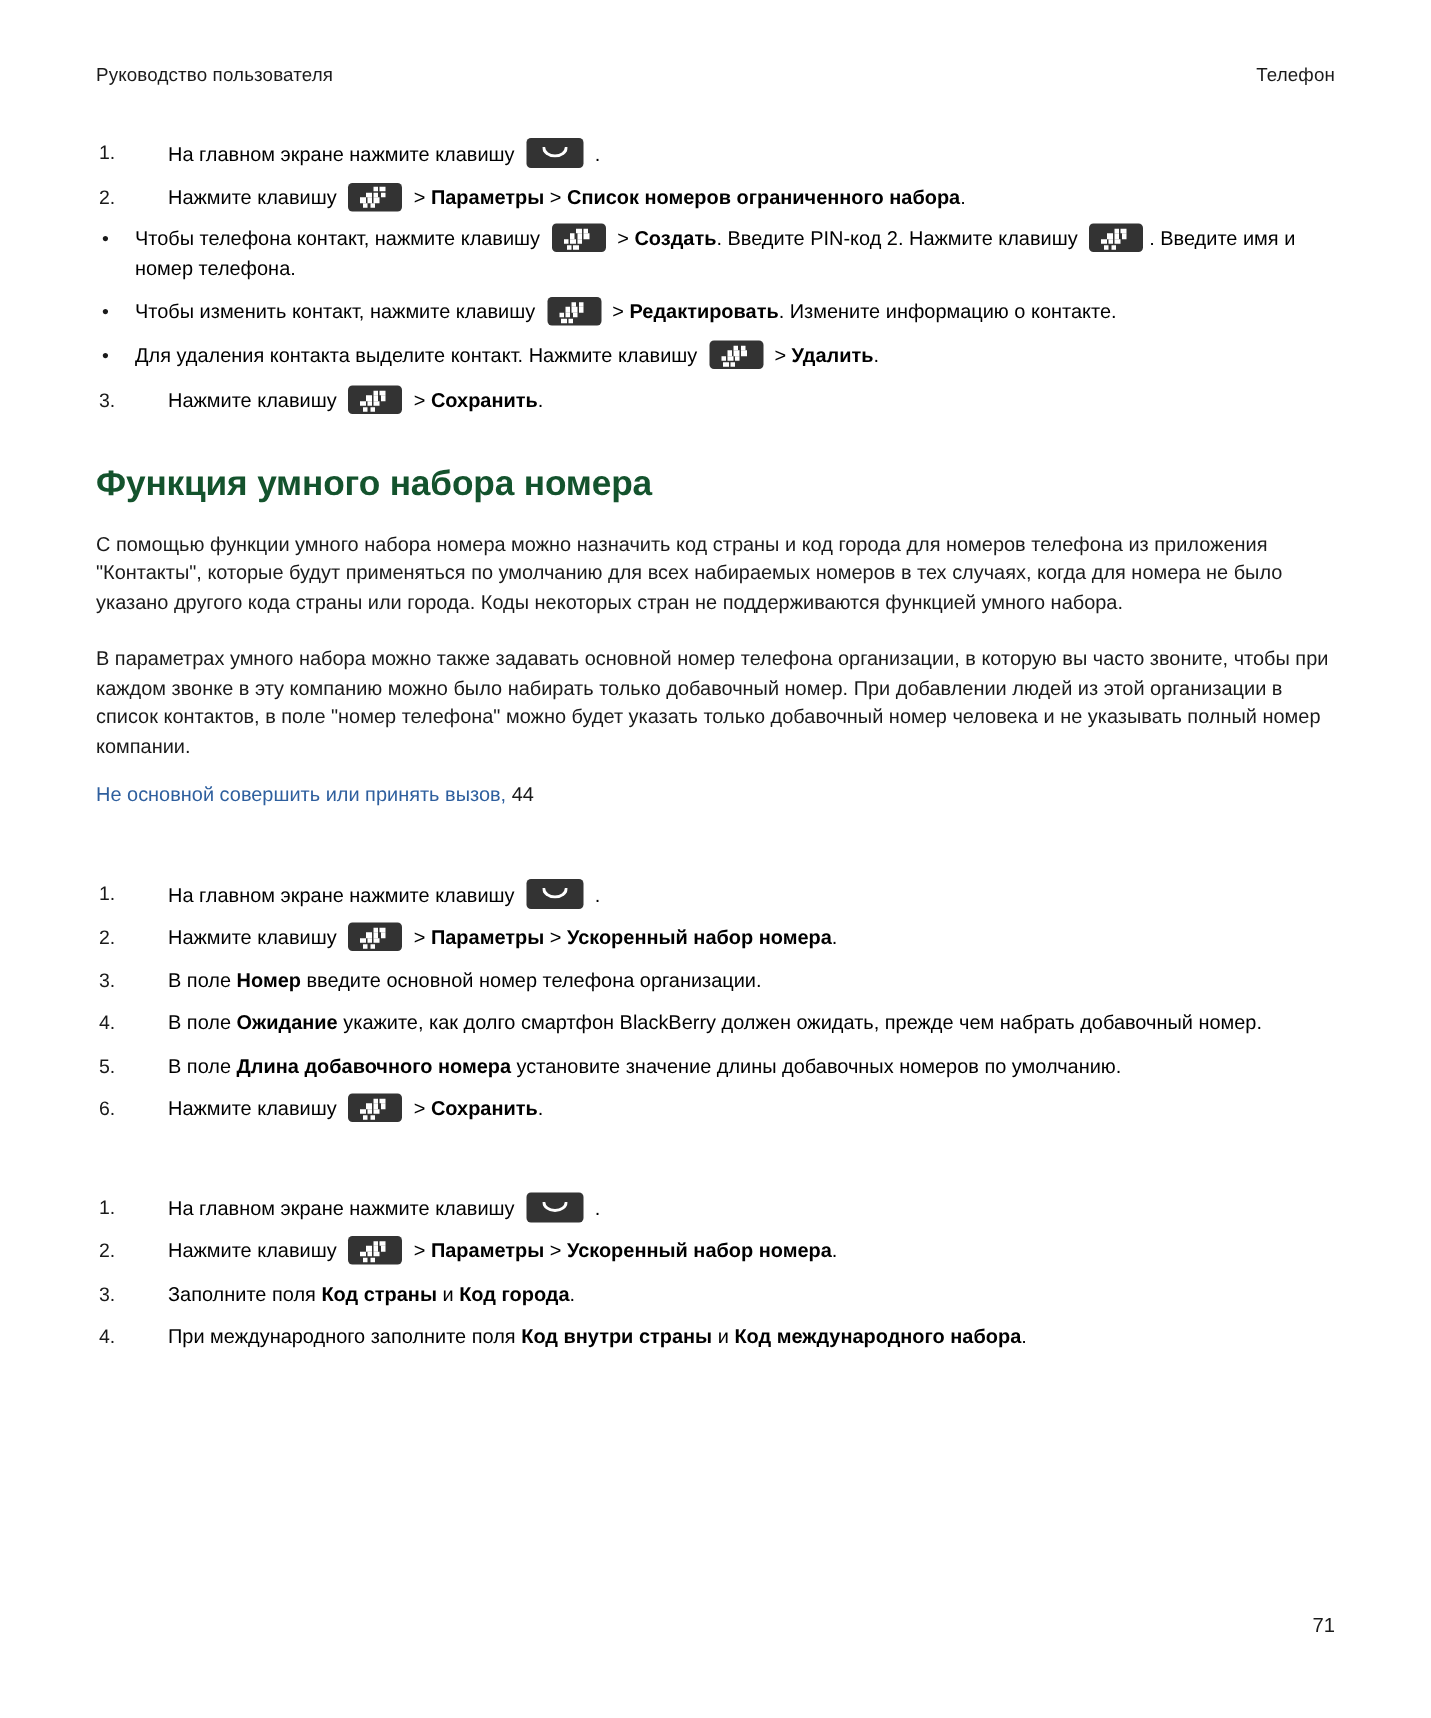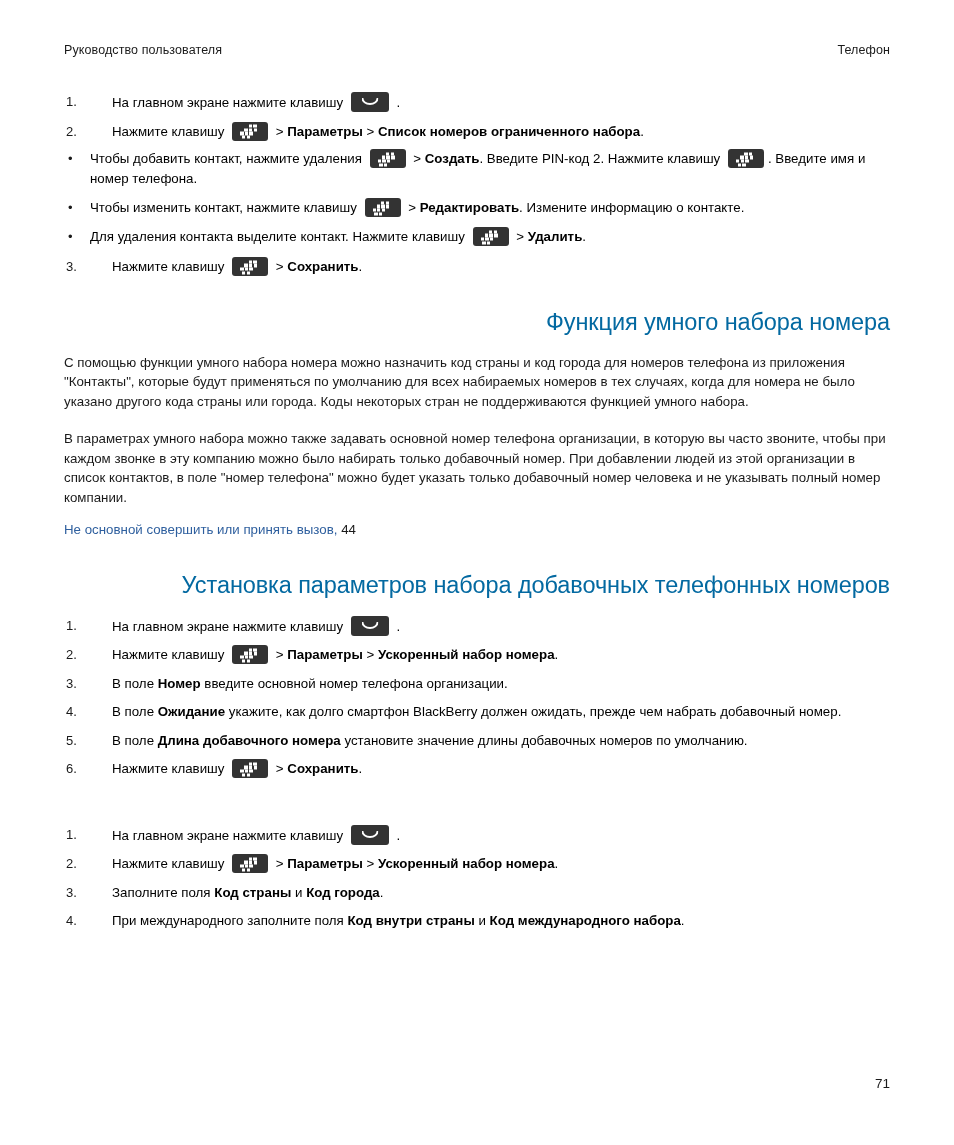--- a/index.html
+++ b/index.html
@@ -137,27 +137,26 @@
 
   
   b, .b {
     font-weight: bold;
     color: #000000;
   }
 
   
   h2.sect {
     font-size: 23.5px;
-    font-weight: normal;
-    color: #0369a1;
+    font-weight: bold;
+    color: #14532d;
     margin: 0;
     padding: 0;
     line-height: 30px;
     letter-spacing: -0.1px;
-    text-align: right;
   }
 
   
   p.body {
     font-size: 13.3px;
     line-height: 19.6px;
     margin: 0;
     color: #1a1a1a;
   }
 
@@ -228,21 +227,21 @@
         <span class="b">Параметры</span>
         <span>&gt;</span>
         <span class="b">Список номеров ограниченного набора</span><span>.</span>
       </li>
     </ol>
 
     <ul class="subs">
 
       <li>
         <span class="bullet">•</span>
-        <span>Чтобы добавить контакт, нажмите удаления</span>
+        <span>Чтобы телефона контакт, нажмите клавишу</span>
         <span class="key menu"><span class="bb">
               <i style="left: 8.5px; top: 0px;"></i>
               <i style="left: 13px; top: 0px;"></i>
               <i style="left: 4.2px; top: 3.7px;"></i>
               <i style="left: 8.9px; top: 3.7px;"></i>
               <i style="left: 13.6px; top: 3.7px;"></i>
               <i style="left: 0px; top: 7.4px;"></i>
               <i style="left: 4.6px; top: 7.4px;"></i>
               <i style="left: 9.3px; top: 7.4px;"></i>
               <i style="left: 1.8px; top: 11px;"></i>
@@ -339,21 +338,20 @@
     <div class="sp-12"></div>
 
 
     <div class="relink">
       <span>Не основной совершить или принять вызов,</span>
       <span class="pg">44</span>
     </div>
 
     <div class="sp-30"></div>
 
-    <h2 class="sect">Установка параметров набора добавочных телефонных номеров</h2>
 
     <div class="sp-16"></div>
 
     <ol class="steps">
 
       <li>
         <span class="num">1.</span>
         <span>На главном экране нажмите клавишу</span>
         <span class="key send"><span class="cup"></span></span>
         <span>.</span>

